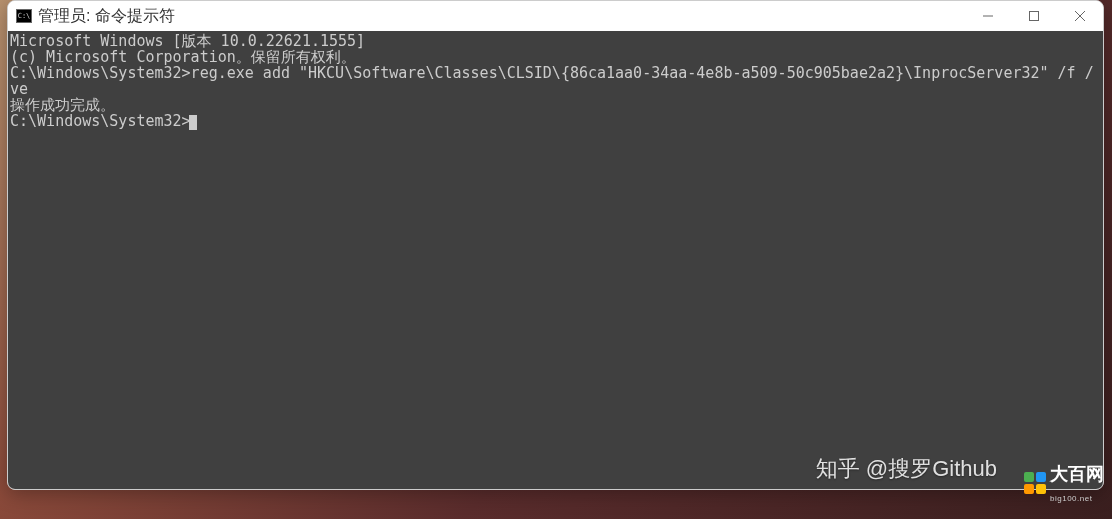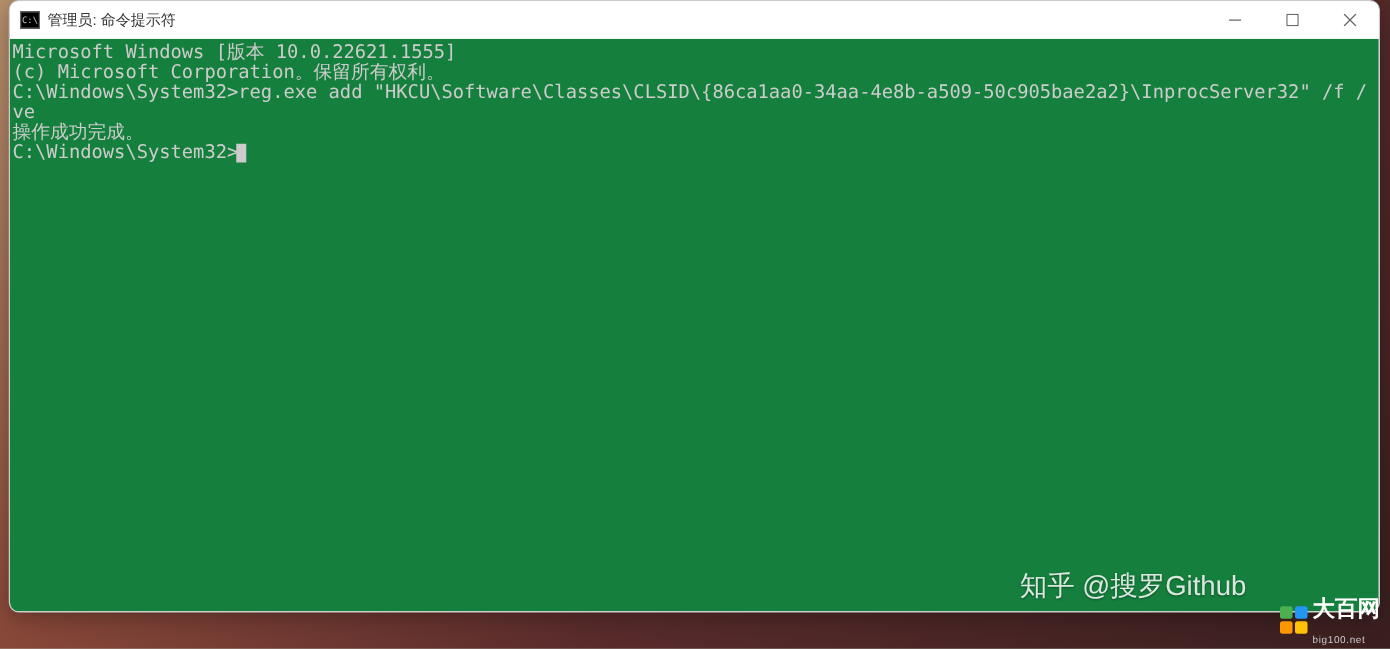--- a/index.html
+++ b/index.html
@@ -42,21 +42,21 @@
       border: 1px solid #666;
       margin-right: 6px;
       display: flex;
       align-items: center;
       justify-content: center;
       font-size: 7px;
       color: #cccccc;
       font-family: monospace;
     }
     .titlebar-text {
-      font-size: 12px;
+      font-size: 16px;
       color: #333333;
     }
     .window-controls {
       position: absolute;
       right: 0;
       top: 0;
       height: 30px;
       display: flex;
     }
     .window-control {
@@ -66,21 +66,21 @@
       align-items: center;
       justify-content: center;
       cursor: pointer;
       color: #666666;
     }
     .window-control svg {
       width: 10px;
       height: 10px;
     }
     .terminal {
-      background: #15803d;
+      background: #404040;
       height: calc(100% - 30px);
       padding: 2px 2px;
       font-family: "NSimSun", "SimSun", "Consolas", monospace;
       font-size: 15px;
       line-height: 16px;
       color: #cccccc;
       white-space: pre-wrap;
       word-break: break-all;
       overflow: hidden;
     }
@@ -100,21 +100,21 @@
       bottom: 35px;
       right: 115px;
       color: rgba(255,255,255,0.85);
       font-size: 22px;
       font-weight: 500;
       font-family: "Microsoft YaHei", sans-serif;
       text-shadow: 0 1px 2px rgba(0,0,0,0.4);
     }
     .watermark-dabai {
       position: absolute;
-      bottom: 3px;
+      bottom: 16px;
       right: 8px;
       display: flex;
       align-items: center;
       gap: 4px;
     }
     .dabai-logo {
       width: 22px;
       height: 24px;
       position: relative;
     }

